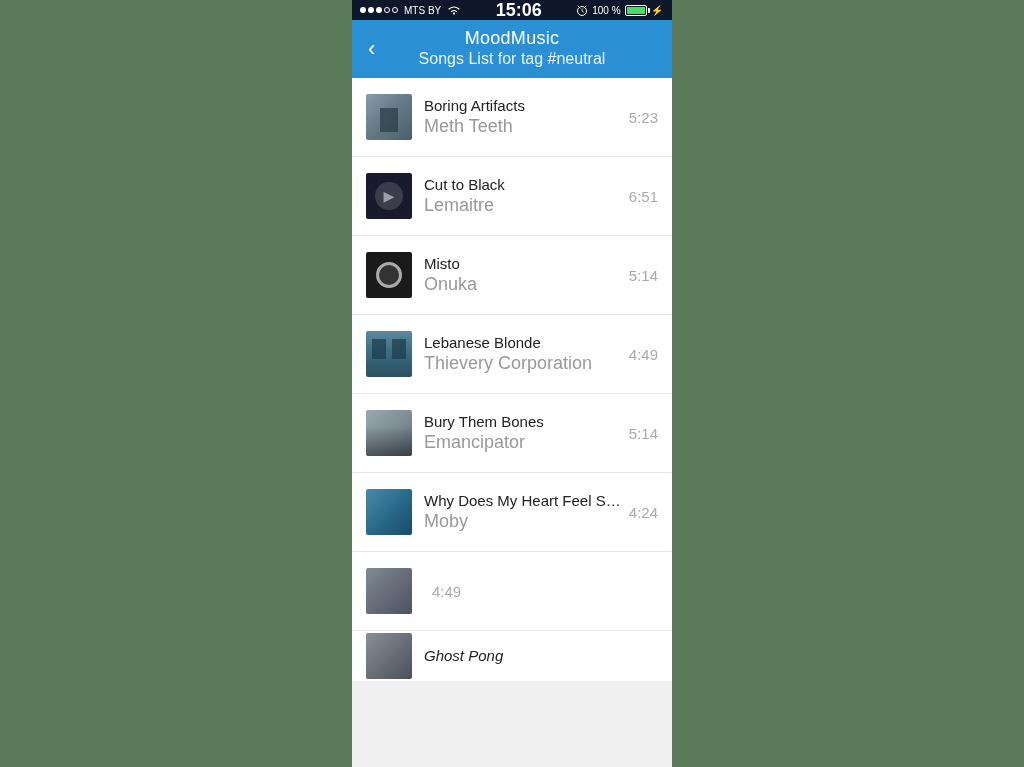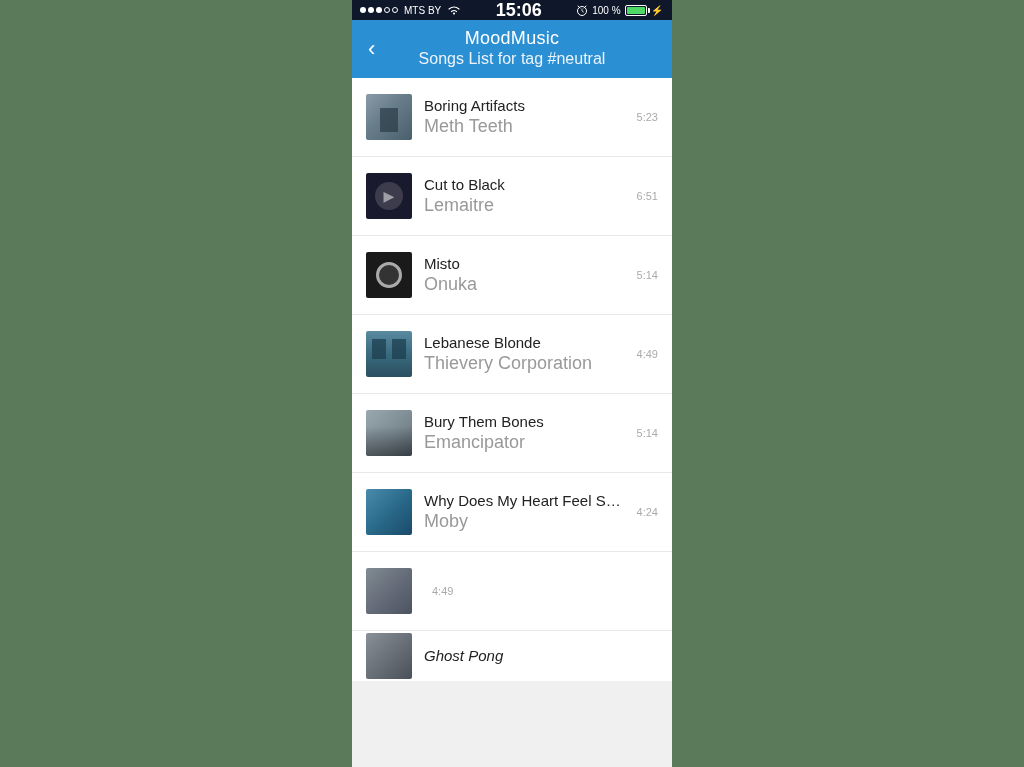--- a/index.html
+++ b/index.html
@@ -297,21 +297,21 @@
       text-overflow: ellipsis;
     }
 
     .song-artist {
       font-size: 18px;
       color: #999;
       margin-top: 2px;
     }
 
     .song-duration {
-      font-size: 11px;
+      font-size: 15px;
       color: #aaa;
       margin-left: 8px;
       flex-shrink: 0;
     }
 
     
     .song-item.partial {
       min-height: 50px;
     }
   </style>

